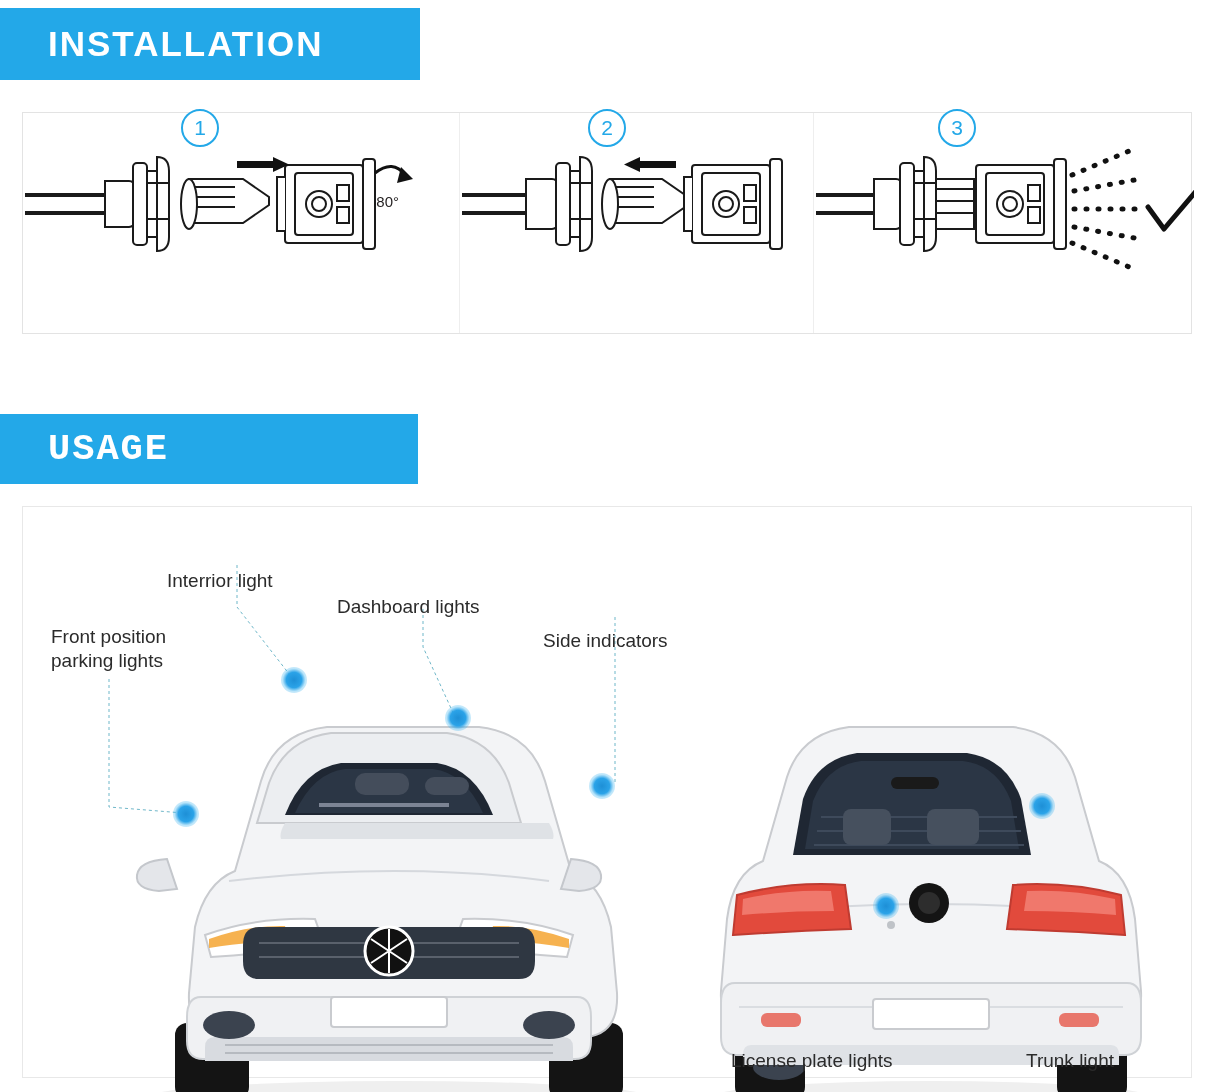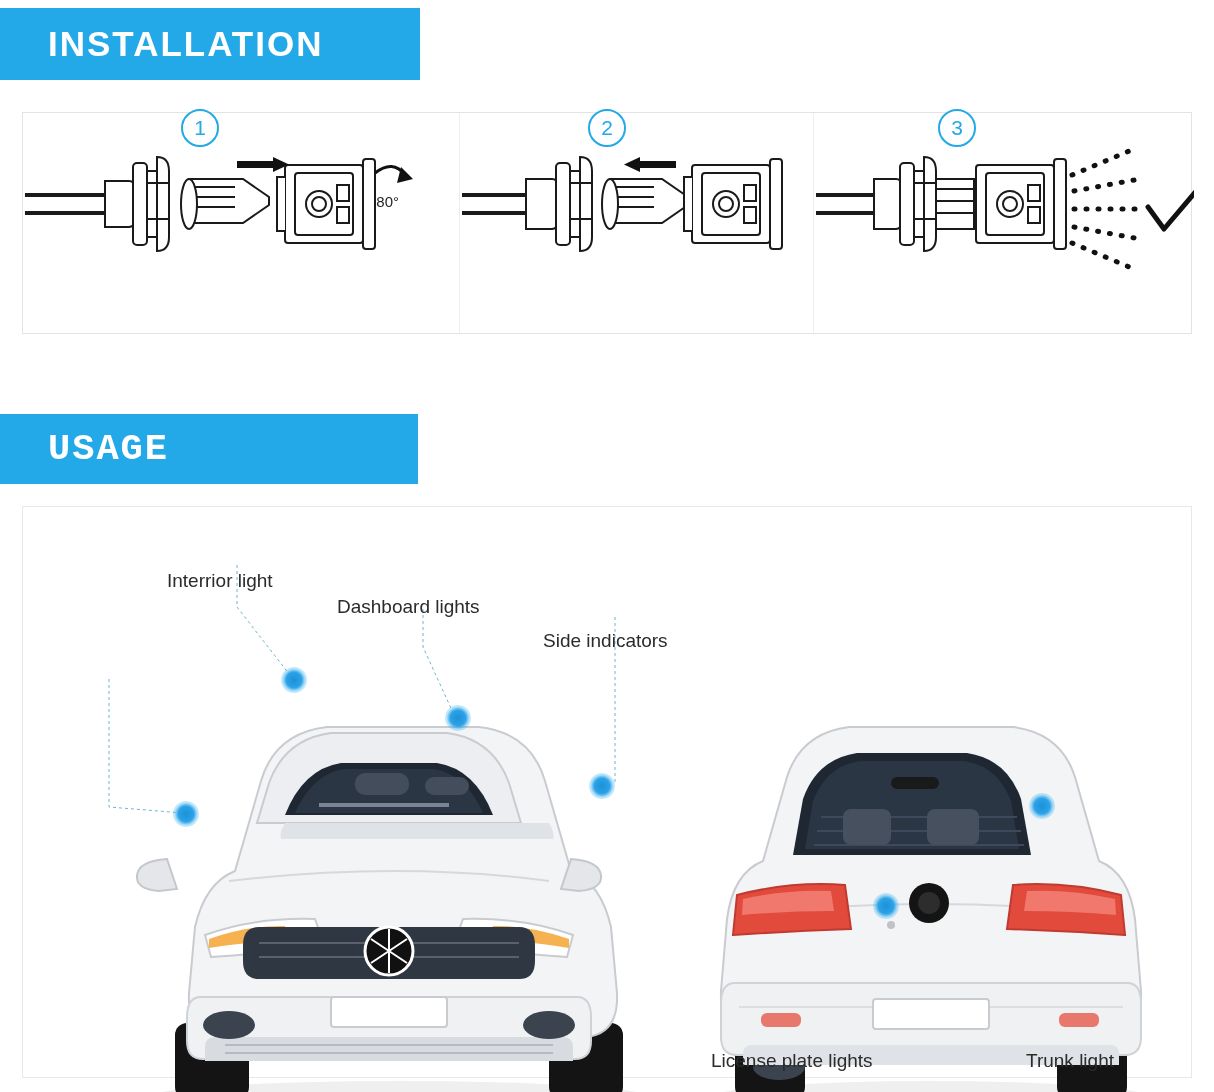--- a/index.html
+++ b/index.html
@@ -333,15 +333,17 @@
   <div class="hotspot" style="left:258px; top:160px;"></div>
   <div class="hotspot" style="left:422px; top:198px;"></div>
   <div class="hotspot" style="left:566px; top:266px;"></div>
   <div class="hotspot" style="left:150px; top:294px;"></div>
   <div class="hotspot" style="left:850px; top:386px;"></div>
   <div class="hotspot" style="left:1006px; top:286px;"></div>
 
   <div class="callout-label" style="left:144px; top:24px;margin-top:38px;">Interrior light</div>
   <div class="callout-label" style="left:314px; top:68px;margin-top:20px;">Dashboard lights</div>
   <div class="callout-label" style="left:520px; top:78px;margin-top:44px;">Side indicators</div>
-  <div class="callout-label" style="left:688px; top:542px;">License plate lights</div>
+  <div class="callout-label" style="left:28px; top:118px; text-align:left;">Front position
+parking lights</div>
+  <div class="callout-label" style="left:708px; top:542px;">License plate lights</div>
   <div class="callout-label" style="left:982px; top:542px;margin-left:21px;">Trunk light</div>
 </div>
 
 </body></html>

